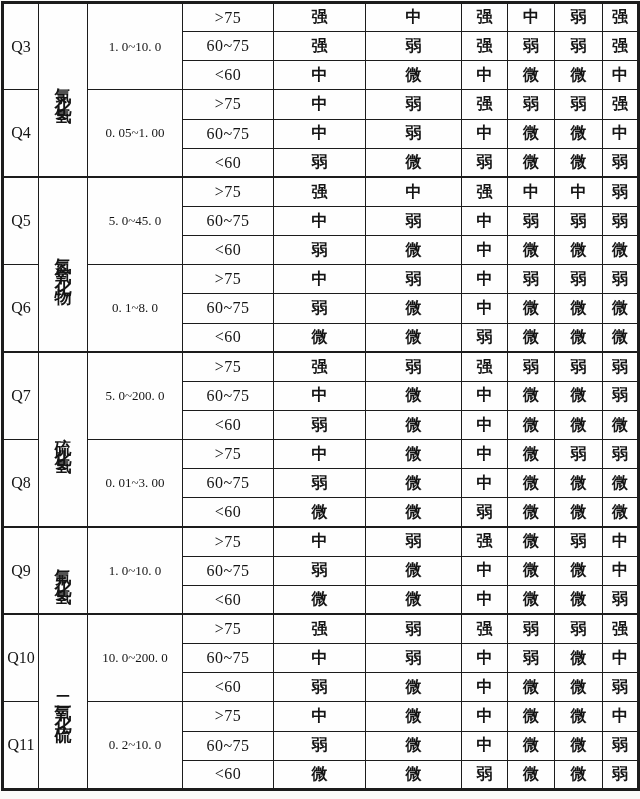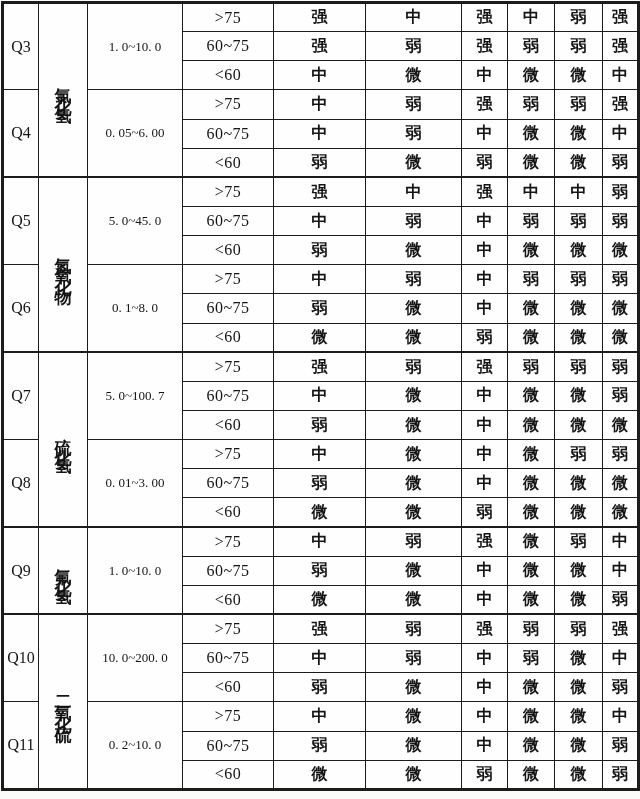--- a/index.html
+++ b/index.html
@@ -84,21 +84,21 @@
         <td class="num pct">&lt;60</td>
         <td class="val">中</td>
         <td class="val">微</td>
         <td class="val">中</td>
         <td class="val">微</td>
         <td class="val">微</td>
         <td class="val">中</td>
       </tr>
       <tr>
         <td class="num qcell" rowspan="3">Q4</td>
-        <td class="num range" rowspan="3">0. 05~6. 00</td>
+        <td class="num range" rowspan="3">0. 05~1. 00</td>
         <td class="num pct">&gt;75</td>
         <td class="val">中</td>
         <td class="val">弱</td>
         <td class="val">强</td>
         <td class="val">弱</td>
         <td class="val">弱</td>
         <td class="val">强</td>
       </tr>
       <tr>
         <td class="num pct">60~75</td>
@@ -173,21 +173,21 @@
         <td class="val">微</td>
         <td class="val">微</td>
         <td class="val">弱</td>
         <td class="val">微</td>
         <td class="val">微</td>
         <td class="val">微</td>
       </tr>
       <tr class="group-start">
         <td class="num qcell" rowspan="3">Q7</td>
         <td class="chem" rowspan="6">硫化氢</td>
-        <td class="num range" rowspan="3">5. 0~100. 7</td>
+        <td class="num range" rowspan="3">5. 0~200. 0</td>
         <td class="num pct">&gt;75</td>
         <td class="val">强</td>
         <td class="val">弱</td>
         <td class="val">强</td>
         <td class="val">弱</td>
         <td class="val">弱</td>
         <td class="val">弱</td>
       </tr>
       <tr>
         <td class="num pct">60~75</td>

